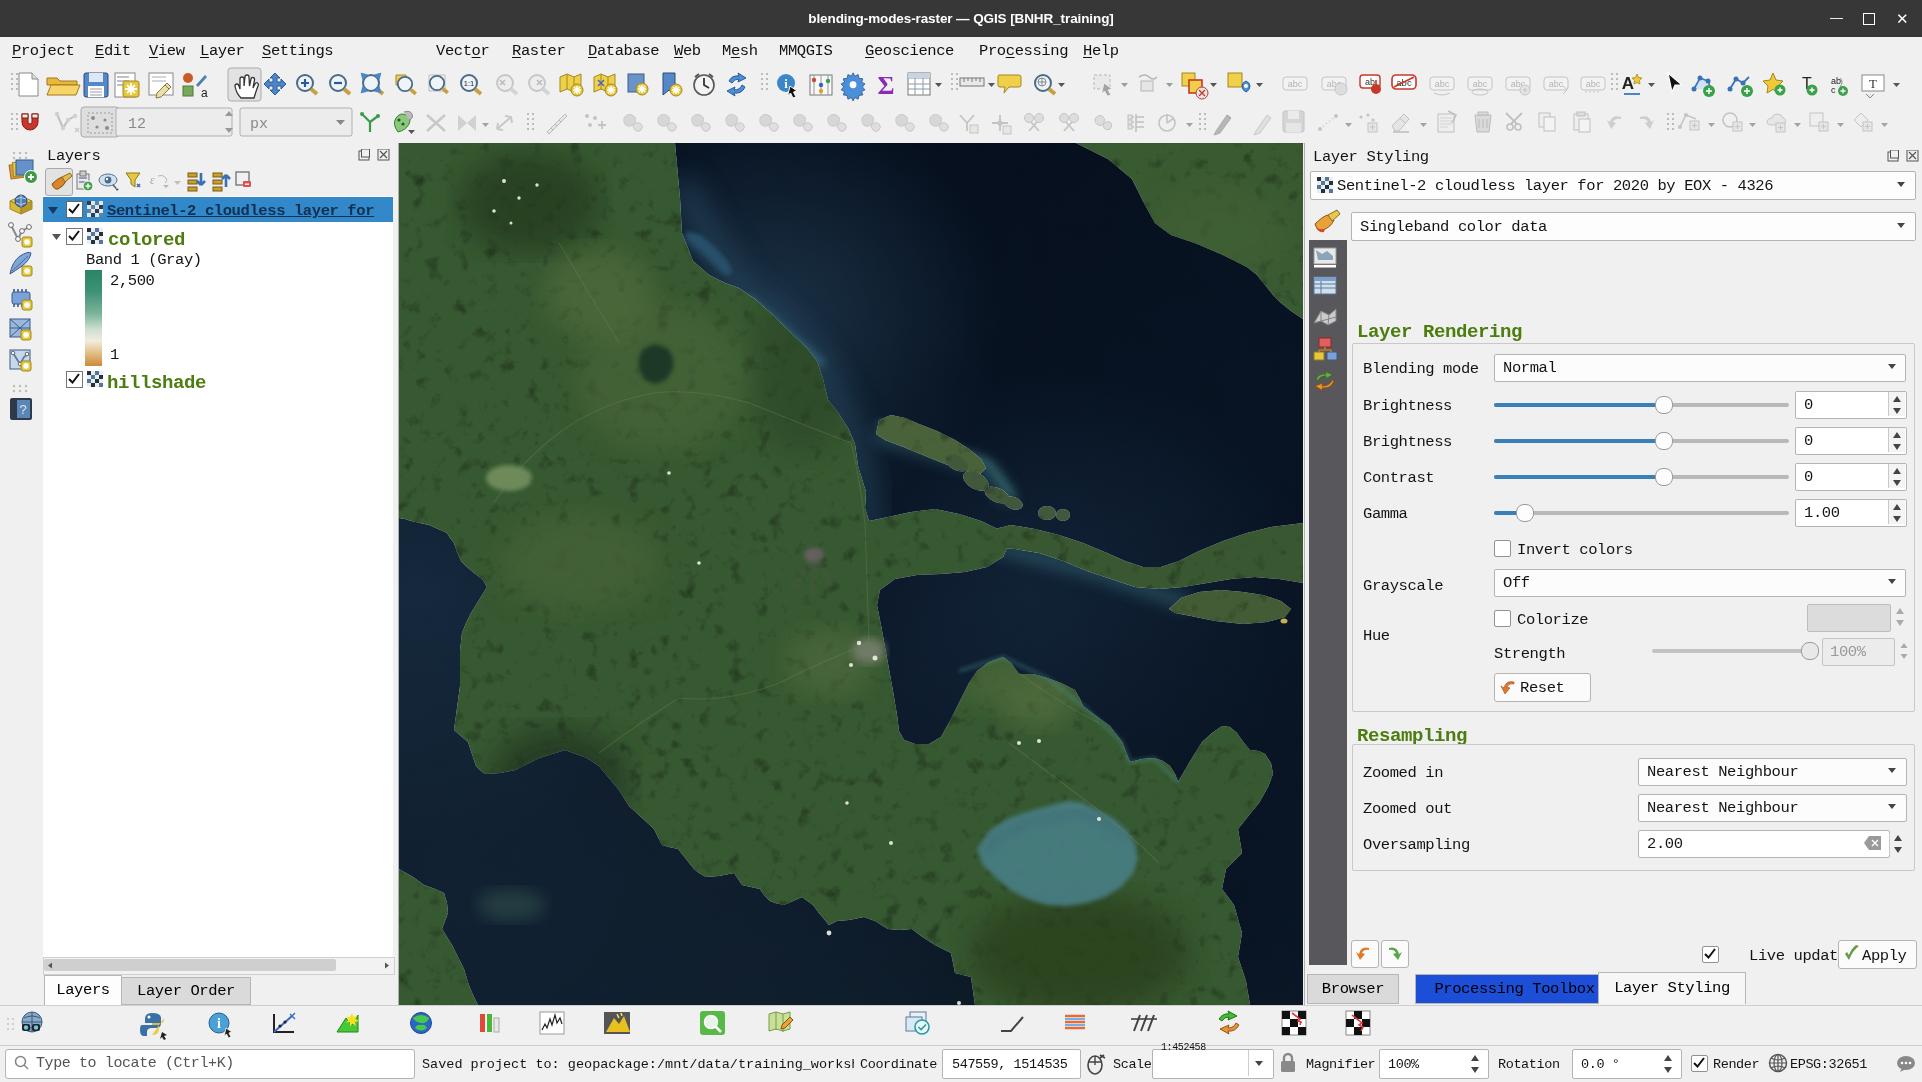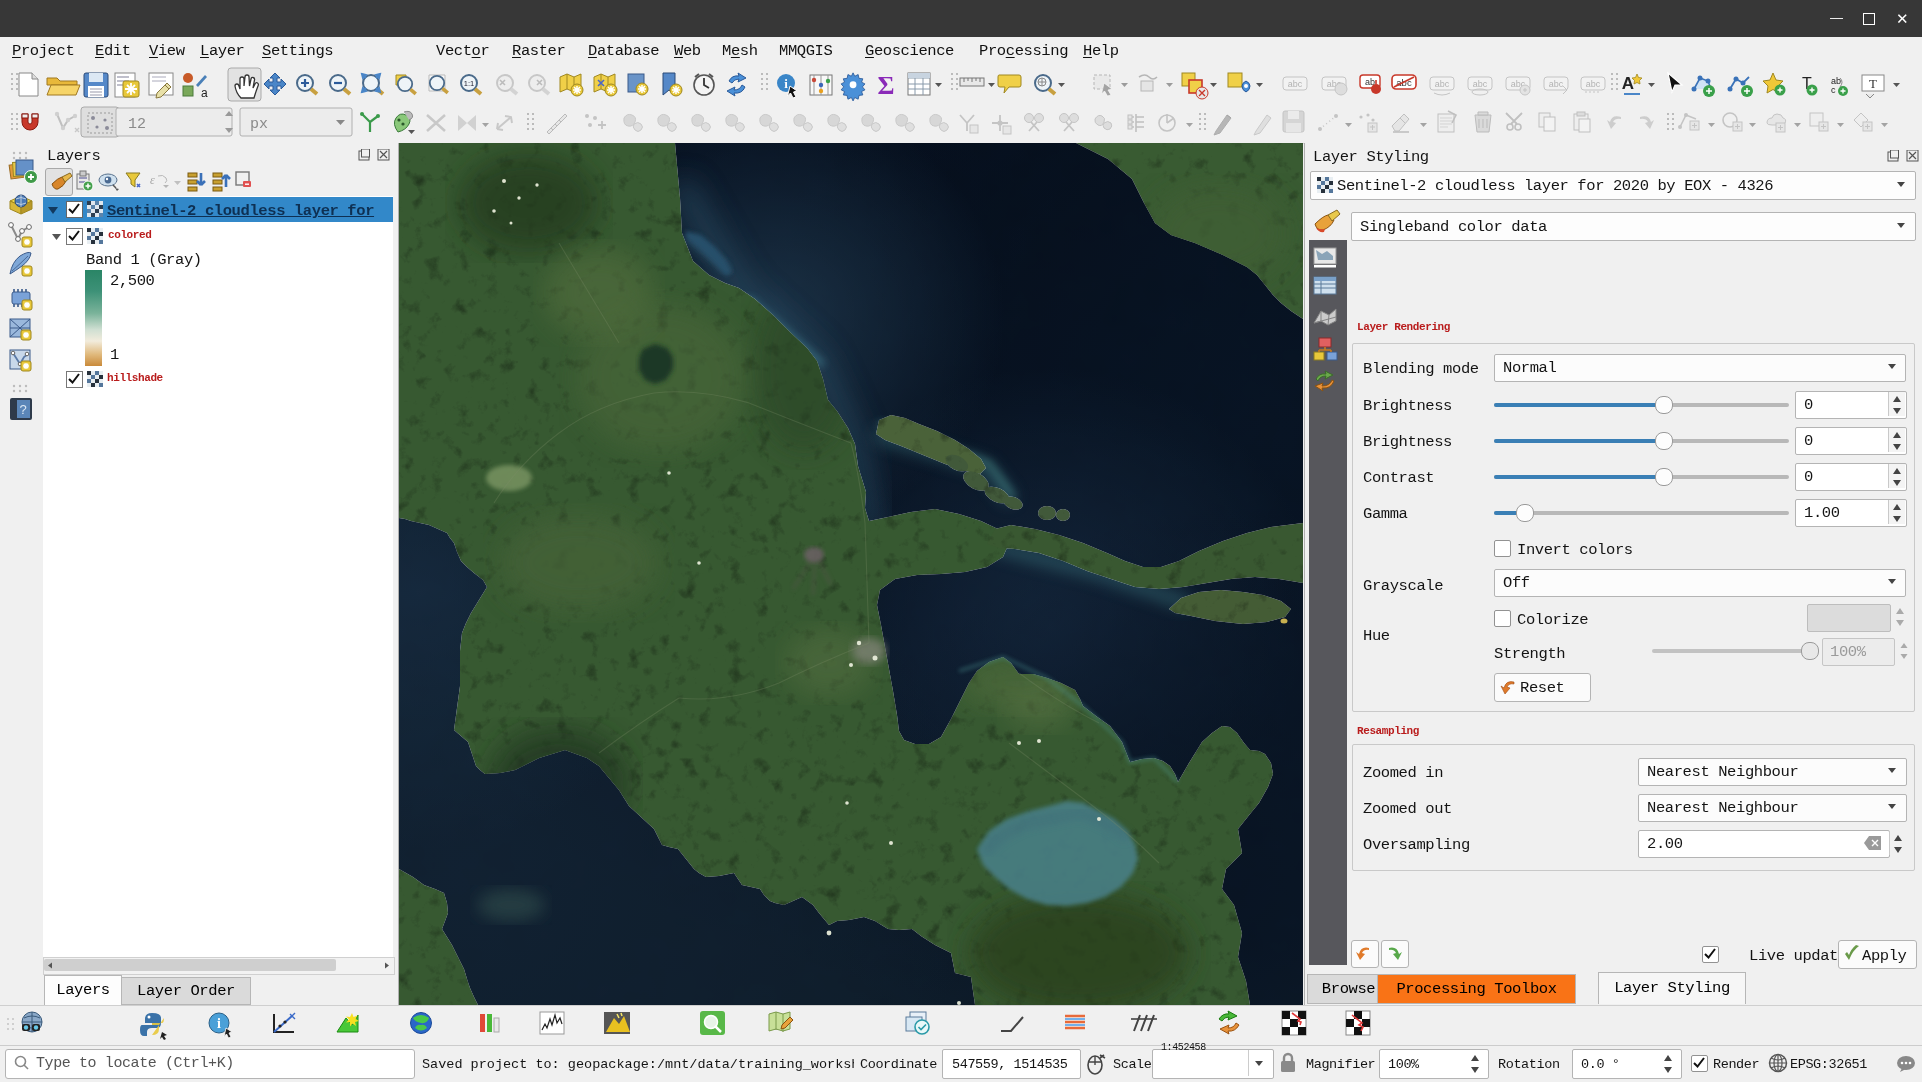--- a/index.html
+++ b/index.html
@@ -16,33 +16,34 @@
 #leftstrip{left:0;top:143px;width:40px;height:862px;background:#f0f0f0;border-right:1px solid #cfcfcf;}
 #layerspanel{left:40px;top:143px;width:358px;height:862px;background:#f0f0f0;border-right:1px solid #b0b0b0;}
 #mapwrap{left:399px;top:143px;width:904px;height:862px;background:#16293c;}
 #rightpanel{left:1304px;top:143px;width:618px;height:862px;background:#f0f0f0;border-left:1px solid #b0b0b0;}
 #botbar{left:0;top:1005px;width:1922px;height:40px;background:#f0f0f0;border-top:1px solid #cfcfcf;}
 #statusbar{left:0;top:1045px;width:1922px;height:37px;background:#f0f0f0;border-top:1px solid #cccccc;}
 .inpt{background:#fff;border:1px solid #b4b4b4;border-radius:2px;}
 .combo{background:#fcfcfc;border:1px solid #b4b4b4;border-radius:2px;}
 .ddarr{position:absolute;width:0;height:0;border-left:4.5px solid transparent;border-right:4.5px solid transparent;border-top:5px solid #444;}
 .lbl{font-size:15.5px;color:#141414;letter-spacing:-0.4px;white-space:pre;}
-.blbl{font-weight:bold;font-size:11px;color:#b91c1c;letter-spacing:-0.4px;white-space:pre;}
+.blbl{font-weight:bold;font-size:19px;color:#4d7c0f;letter-spacing:-0.4px;white-space:pre;}
 .spin{position:absolute;right:1px;top:1px;bottom:1px;width:16px;border-left:1px solid #c9c9c9;background:#f4f4f4;}
 .grpbox{border:1px solid #c9c9c9;border-radius:2px;}
 .slider-track{position:absolute;height:4px;background:#b8b8b8;border-radius:2px;}
 .slider-fill{position:absolute;height:4px;background:#3a7fb5;border-radius:2px;}
 .slider-handle{position:absolute;width:16px;height:16px;background:#fdfdfd;border:1px solid #9a9a9a;border-radius:8px;top:-7px;}
 .cb{width:15px;height:15px;background:#fff;border:1px solid #929292;border-radius:2px;}
 .tab{font-size:15.5px;letter-spacing:-0.4px;border:1px solid #b6b6b6;text-align:center;}
 </style></head>
 <body>
 <div id="app">
 
 <div id="titlebar" class="abs"></div>
+<div id="title" class="abs">blending-modes-raster — QGIS [BNHR_training]</div>
 <div class="wbtn abs" style="left:1830px;">—</div>
 <div class="abs" style="left:1863px;top:13px;width:10px;height:10px;border:1.5px solid #fff;"></div>
 <div class="wbtn abs" style="left:1896px;font-size:15px;">✕</div>
 
 <div id="menubar" class="abs"></div>
 <div class="mi abs" style="left:12px;"><u>P</u>roject</div>
 <div class="mi abs" style="left:95px;"><u>E</u>dit</div>
 <div class="mi abs" style="left:149px;"><u>V</u>iew</div>
 <div class="mi abs" style="left:200px;"><u>L</u>ayer</div>
 <div class="mi abs" style="left:262px;"><u>S</u>ettings</div>
@@ -1075,21 +1076,21 @@
 <svg class="abs" style="left:1704px;top:948px" width="12" height="12">
       <path d="M1,6 l3.5,3.5 L11,1" stroke="#111" stroke-width="2" fill="none"></path>
     </svg>
 <div class="abs lbl" style="left:1724px;top:947px;margin-left:25px;">Live update</div>
 <div class="abs" style="left:1838px;top:940px;width:77px;height:27px;background:#fbfbfb;border:1px solid #b4b4b4;border-radius:3px;"></div>
 <svg class="abs" style="left:1843px;top:944px" width="18" height="18">
       <path d="M2,10 l4,6 q4,-10 10,-14 l-3,-1 q-5,4 -7,10 l-2,-3 Z" fill="#6a9a4a"></path>
     </svg>
 <div class="abs lbl" style="left:1862px;top:947px;">Apply</div>
 <div class="abs tab" style="left:1307px;top:974px;width:90px;height:28px;background:#dadada;line-height:28px;">Browser</div>
-<div class="abs tab" style="left:1377px;top:974px;width:197px;height:28px;background:#f97316;line-height:28px;">Processing Toolbox</div>
+<div class="abs tab" style="left:1415px;top:974px;width:197px;height:28px;background:#1d4ed8;line-height:28px;">Processing Toolbox</div>
 <div class="abs tab" style="left:1598px;top:972px;width:146px;height:31px;background:#f6f6f6;border-bottom:none;line-height:31px;">Layer Styling</div>
 <div id="botbar" class="abs"></div>
 <svg class="abs" style="left:0;top:1005px" width="1922" height="40">
 <g opacity="0.5">
         <g fill="#999">
           <circle cx="8" cy="14" r="1"></circle>
           <circle cx="8" cy="19" r="1"></circle>
           <circle cx="8" cy="24" r="1"></circle>
           <circle cx="13" cy="14" r="1"></circle>
           <circle cx="13" cy="19" r="1"></circle>

